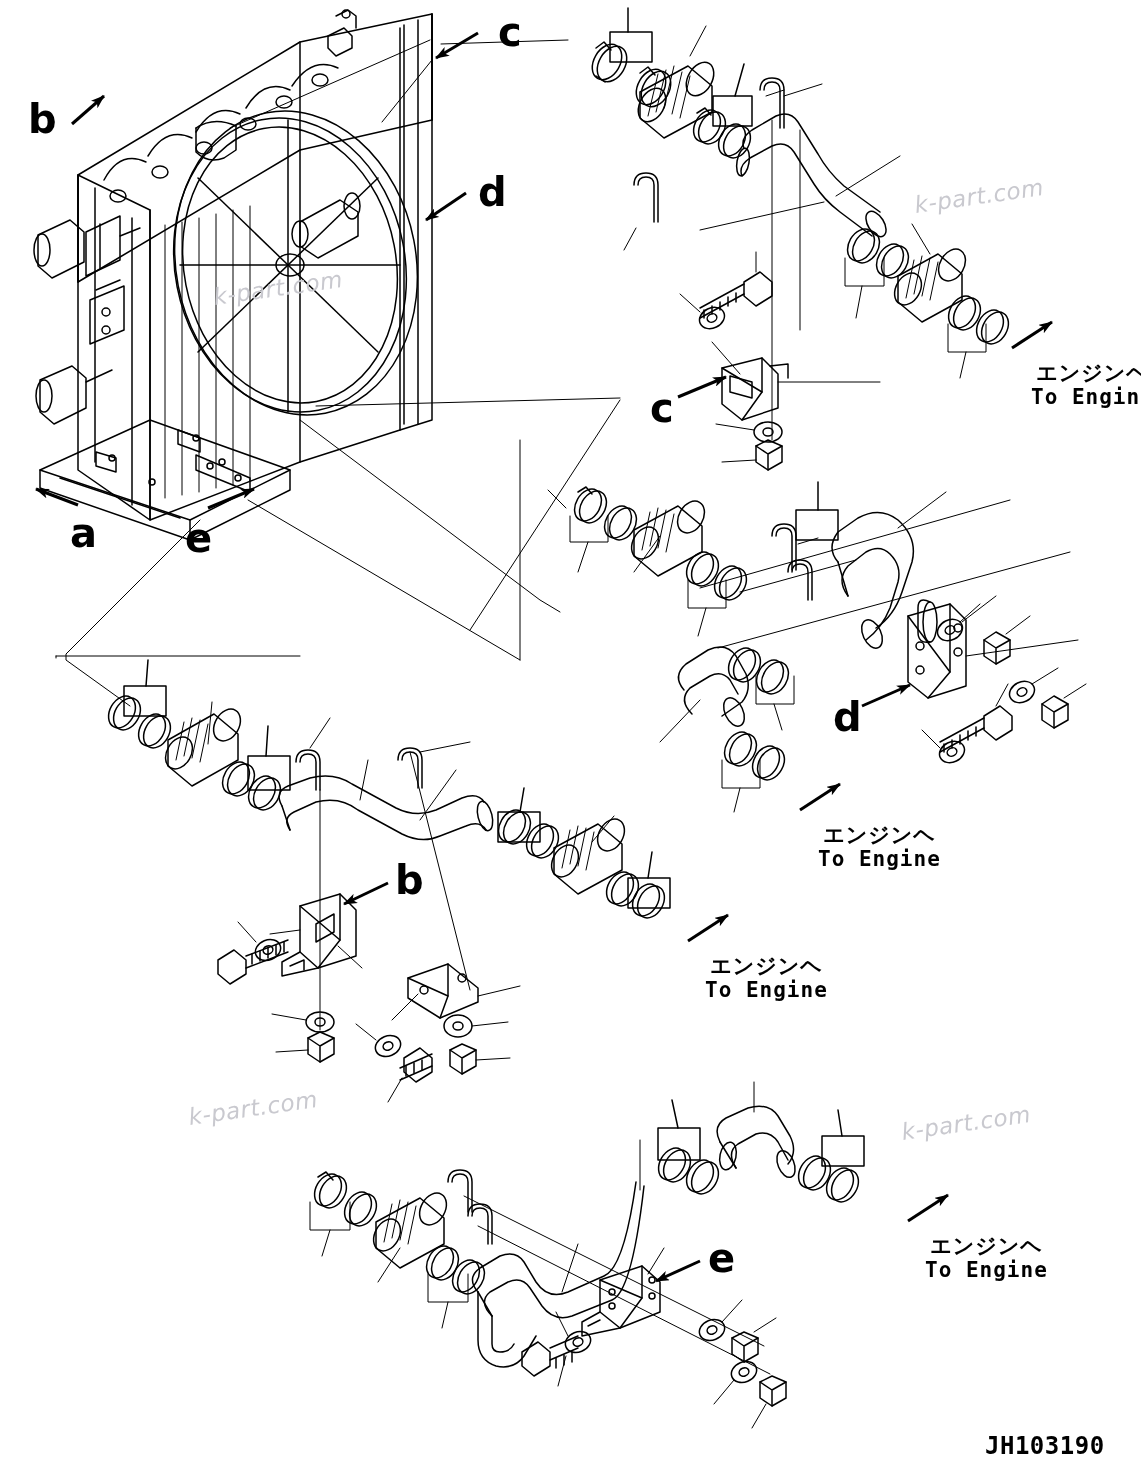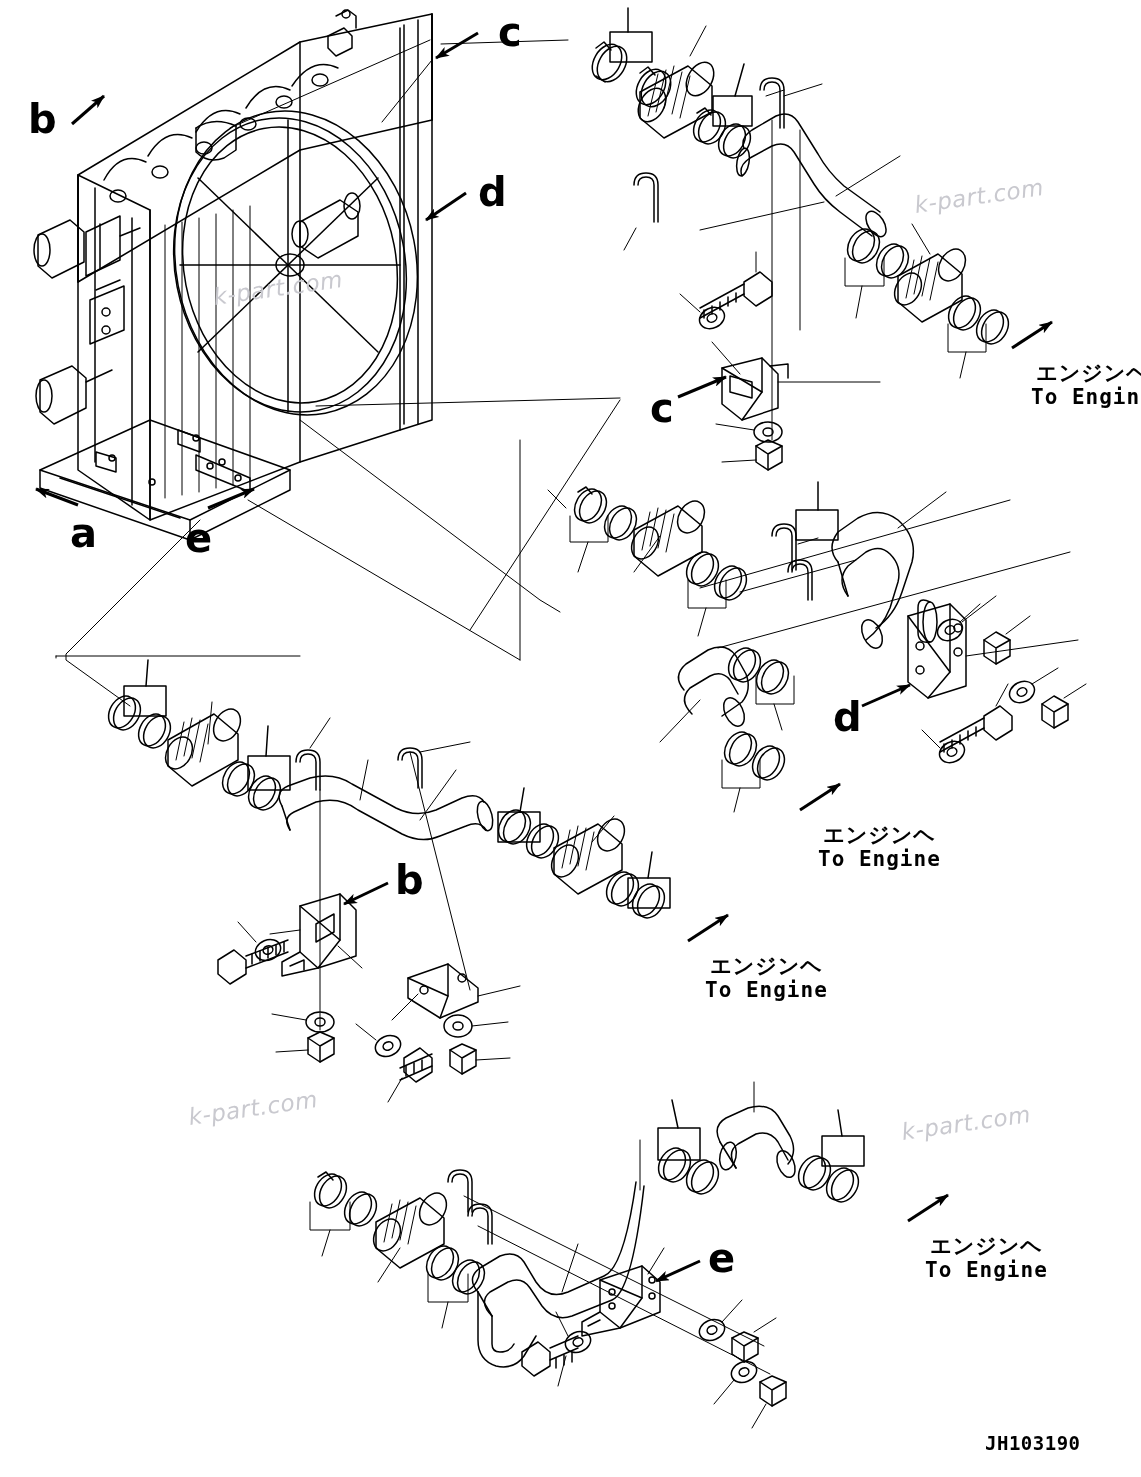--- a/index.html
+++ b/index.html
@@ -60,21 +60,21 @@
     display: block;
     font-size: 21px;
     letter-spacing: 1px;
     text-align: center;
   }
   #drawing-number {
     position: absolute;
     left: 985px;
     top: 1432px;
     font-family: "DejaVu Sans Mono", monospace;
-    font-size: 19px;
+    font-size: 24px;
     font-weight: 700;
     color: #000;
     letter-spacing: 0.5px;
   }
 </style>
 </head>
 <body>
 
 <div id="sheet">
 

